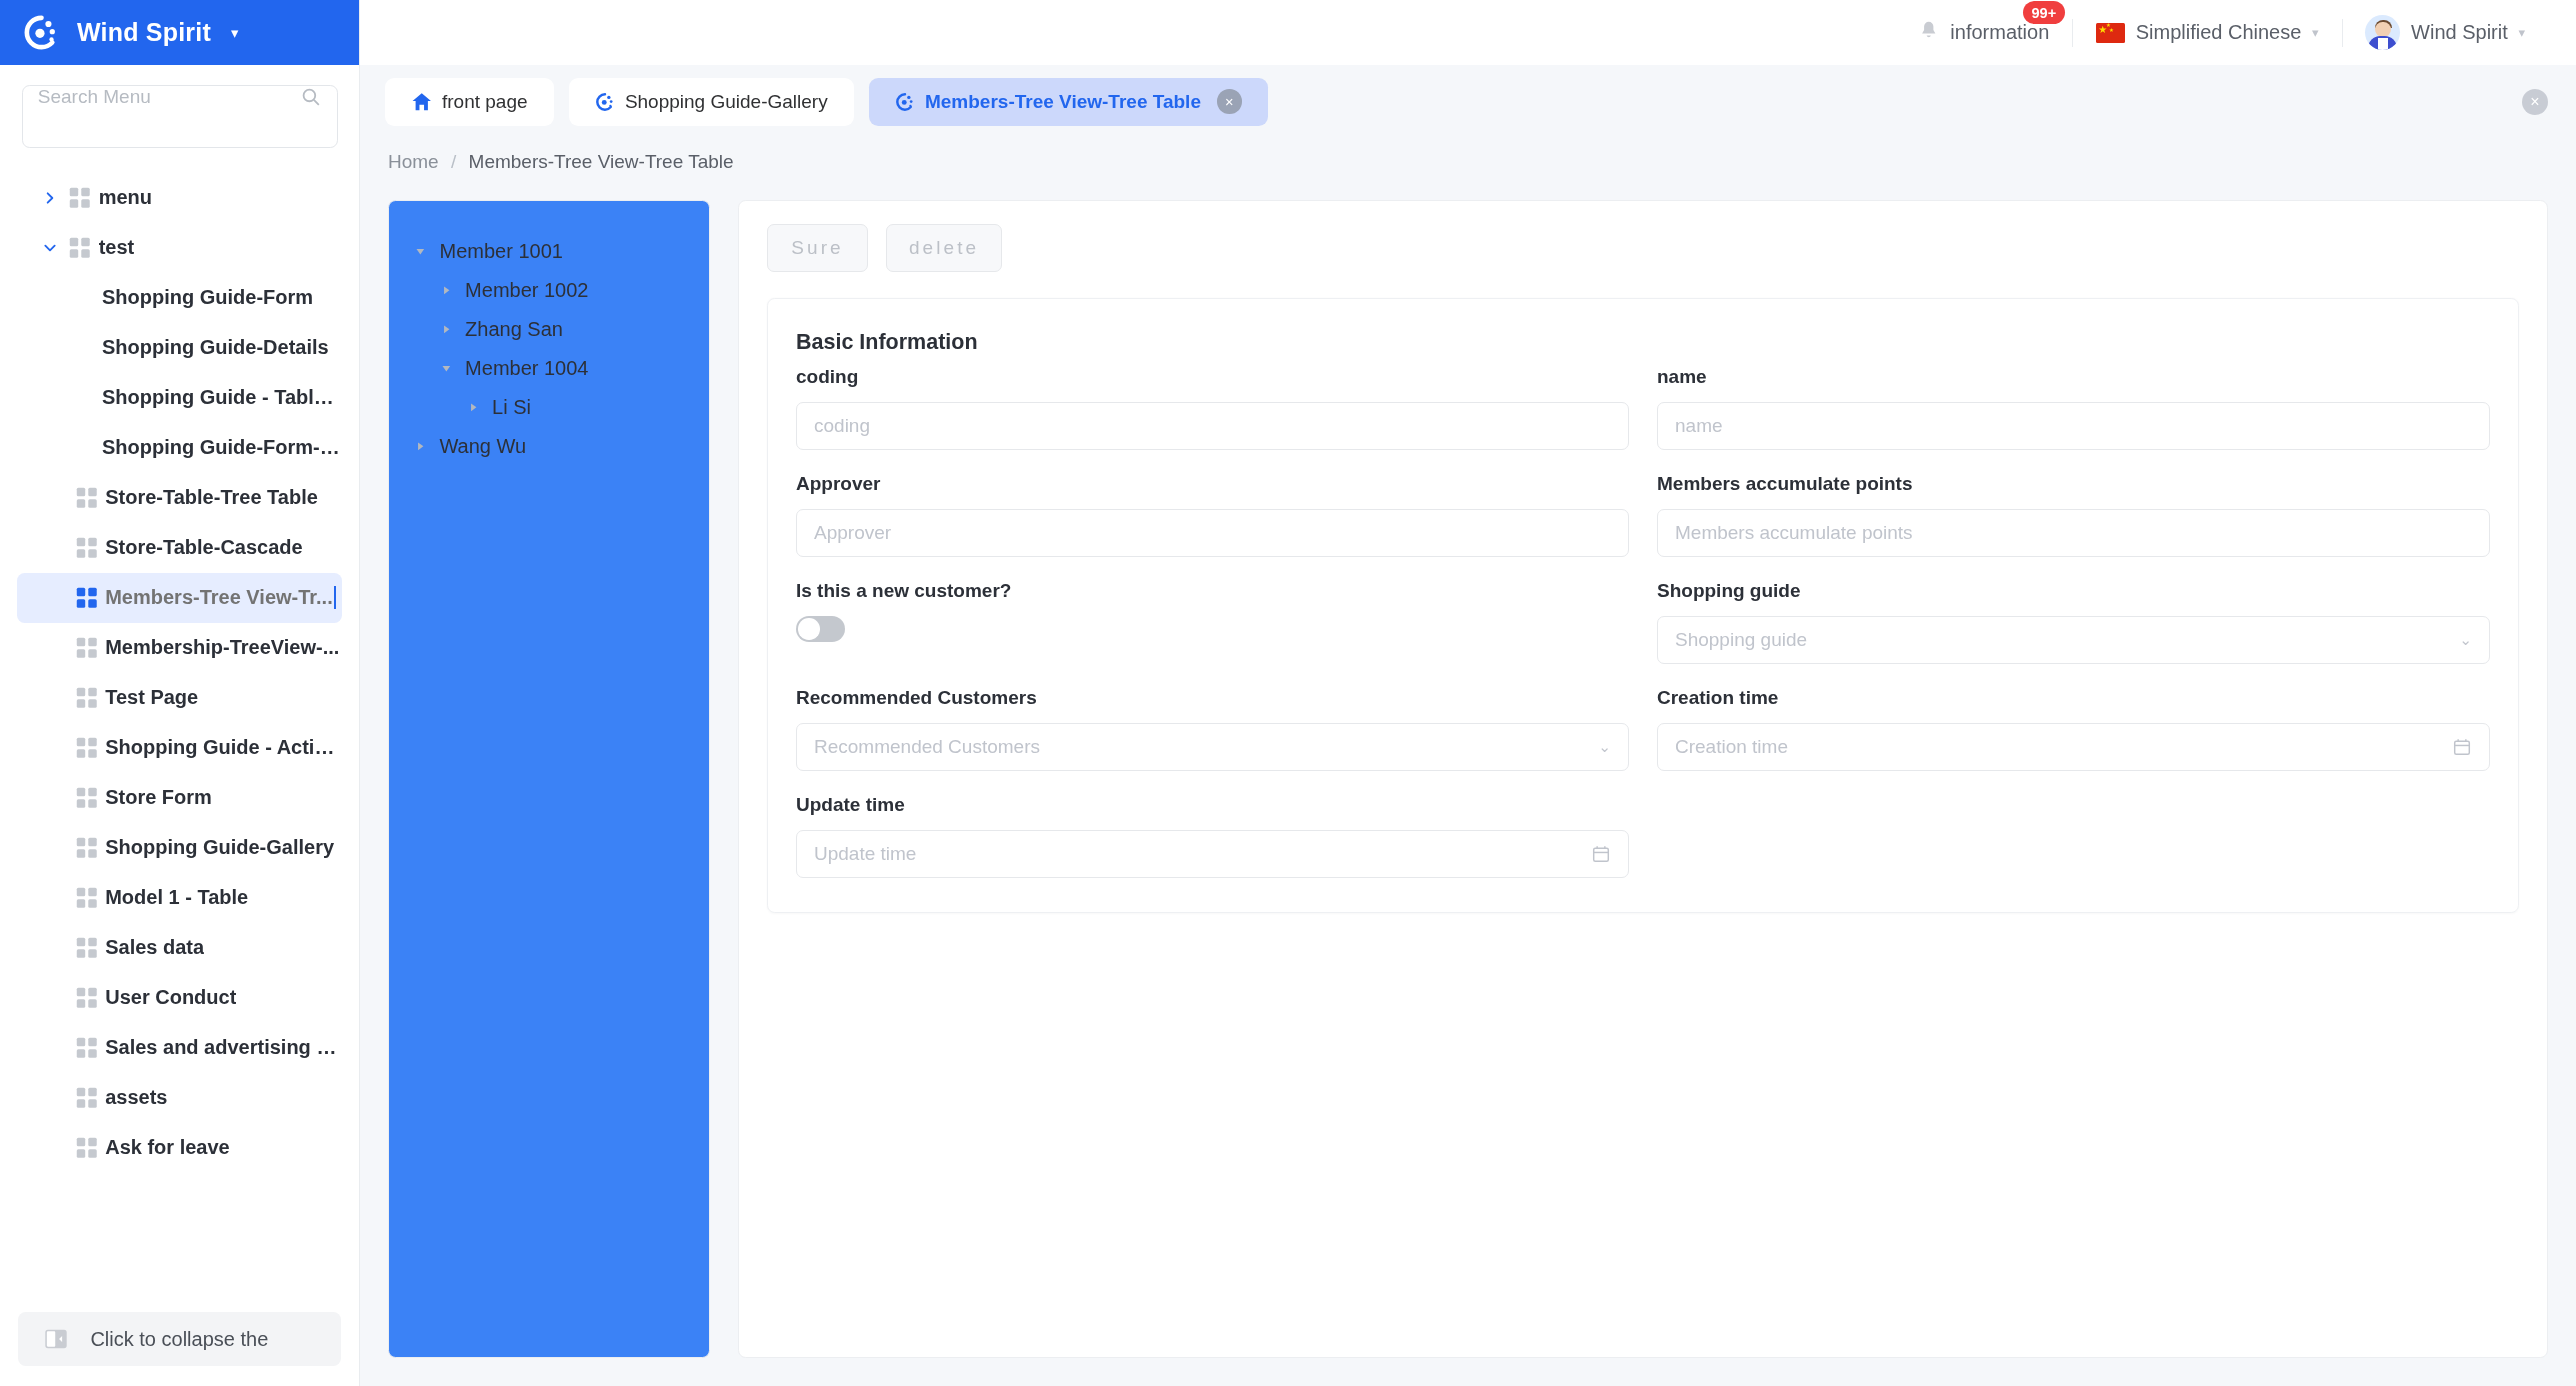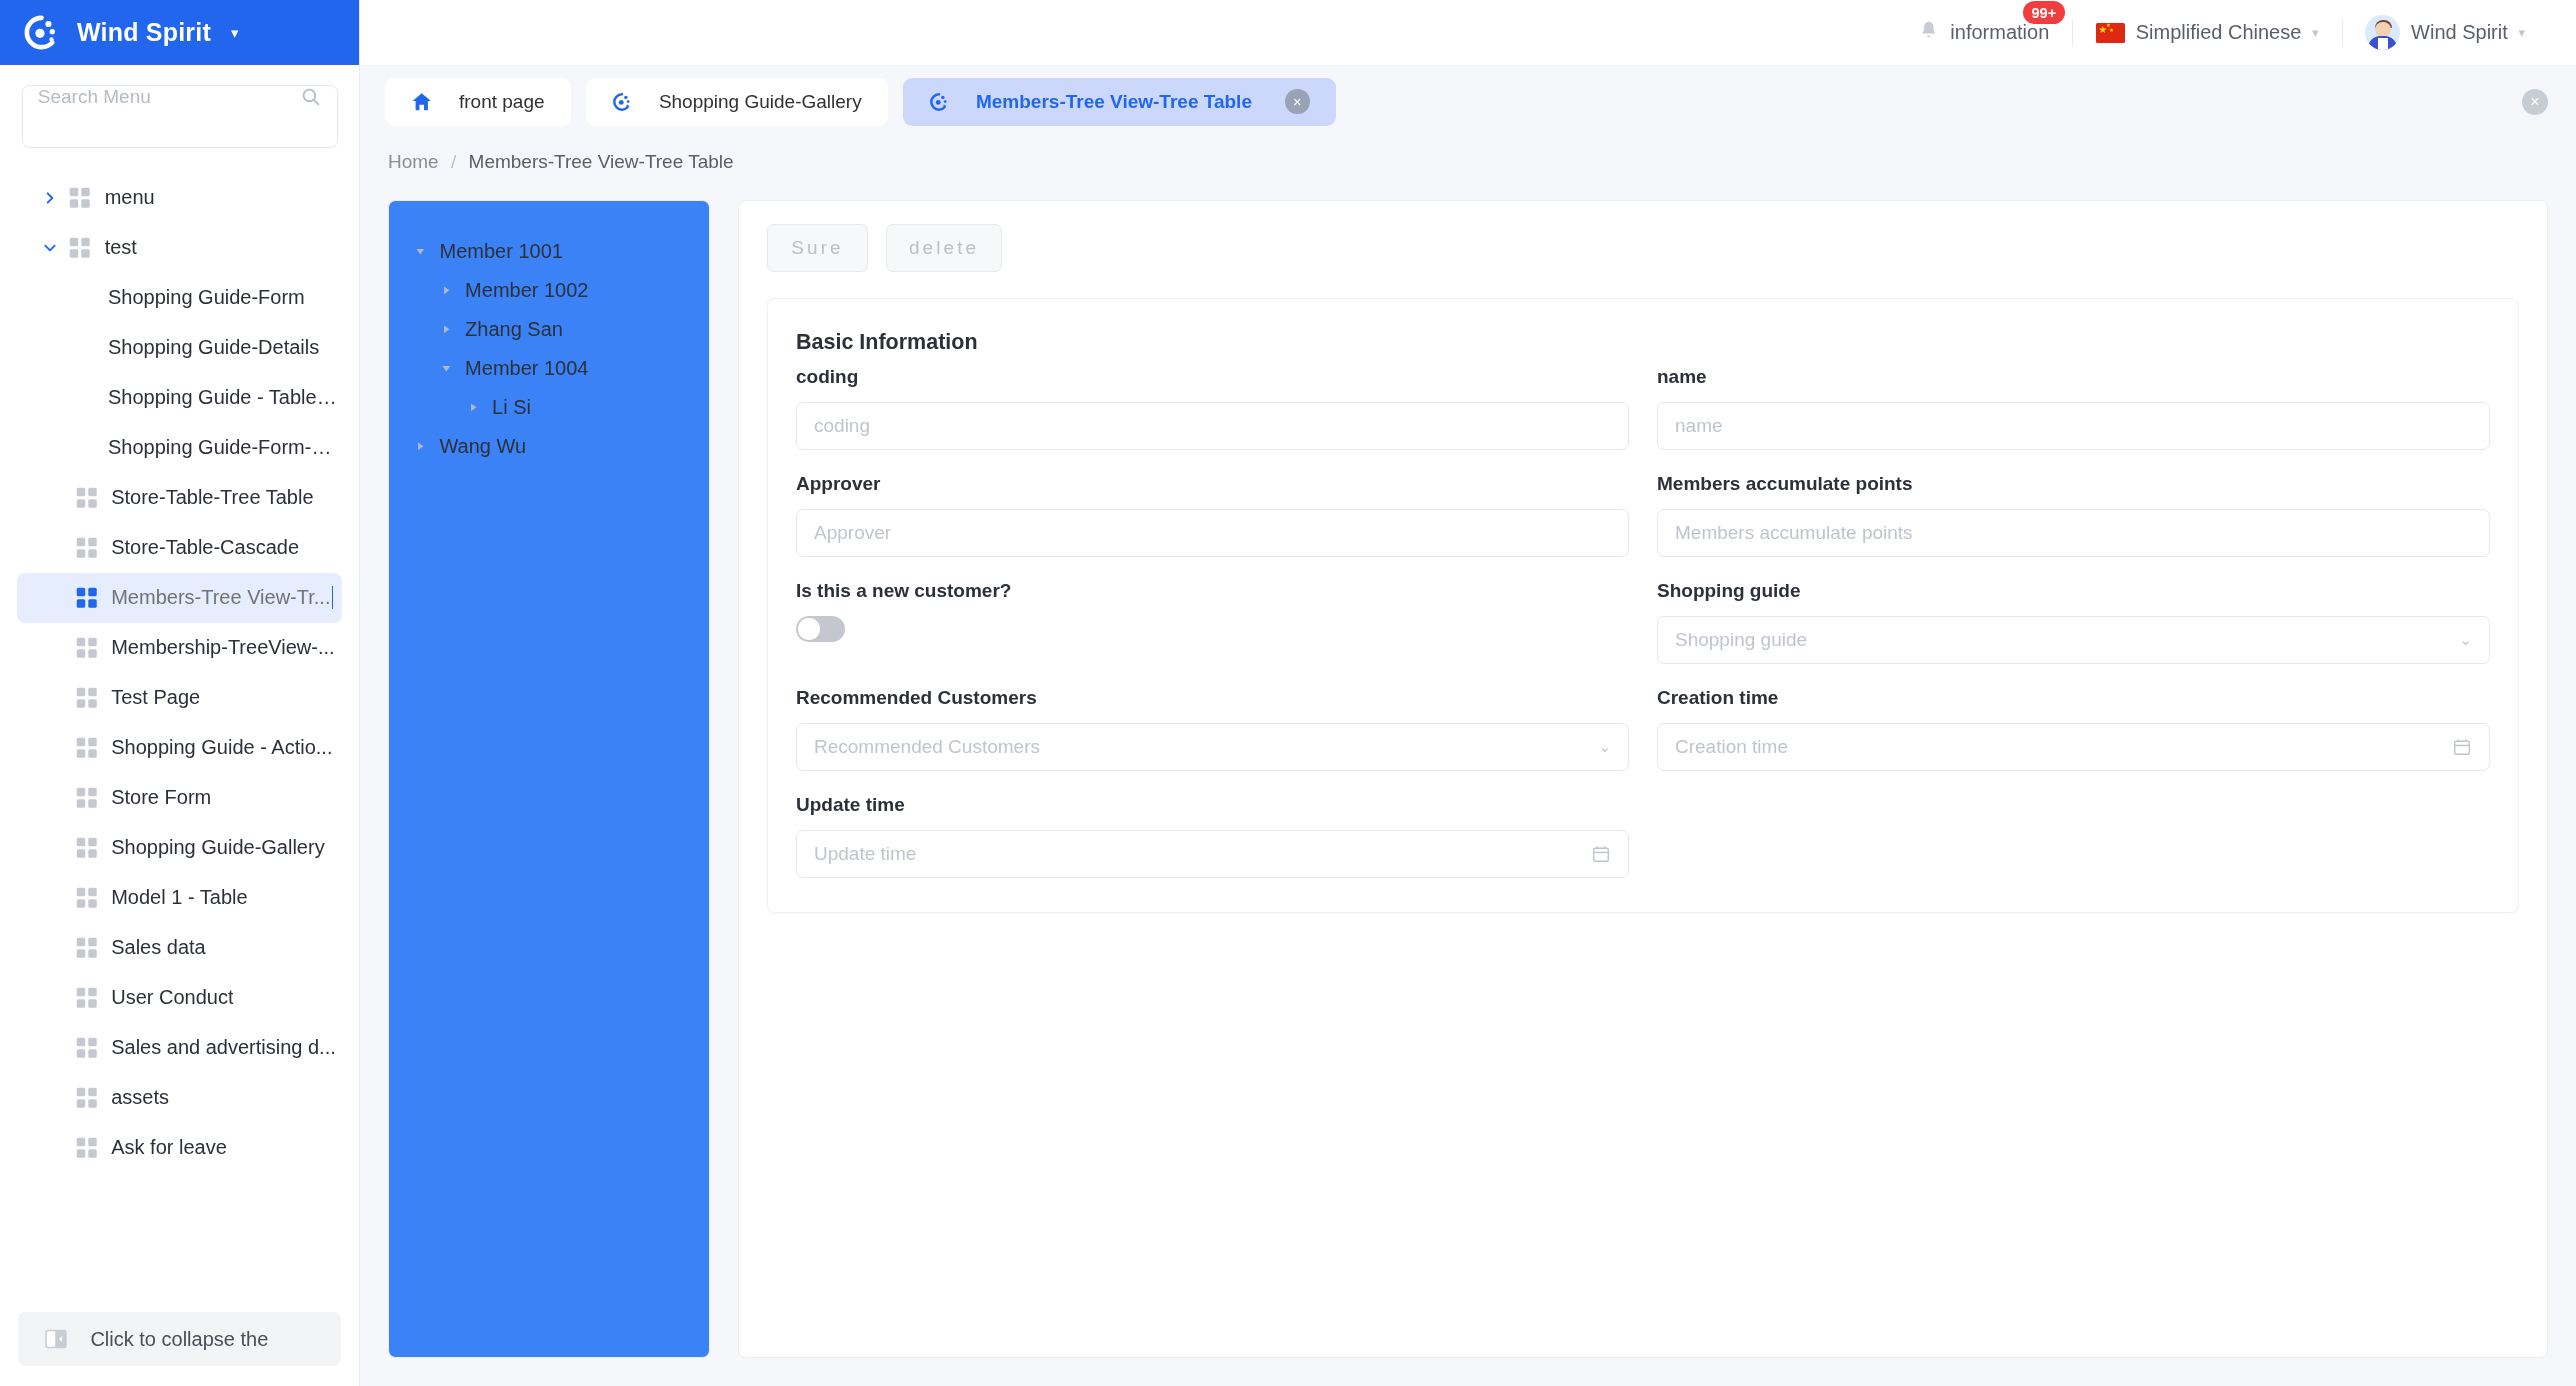--- a/index.html
+++ b/index.html
@@ -54,22 +54,22 @@
     position: relative;
   }
   .menu-row.selected { background: #e6edff; }
   .chevron {
     width: 23px; flex: 0 0 23px; color: #2266ee;
     font-size: 0; display: flex; align-items: center; justify-content: center;
   }
   .chevron svg { width: 14px; height: 14px; }
   .grid-icon { width: 21.5px; height: 21.5px; flex: 0 0 21.5px; margin-left: 7.7px; }
   .menu-label {
-    font-size: 20px; color: #2c3038; margin-left: 14px;
-    white-space: nowrap; overflow: hidden; text-overflow: ellipsis;
+    font-size: 20px; color: #2c3038; margin-left: 8px;
+    white-space: nowrap; overflow: hidden; text-overflow: ellipsis; font-weight: bold;
   }
   .menu-row.selected .menu-label { color: #737373; }
   .menu-row.selected .grid-icon rect { fill: #2266ee; }
   .caret-cursor {
     display: inline-block; width: 1.5px; height: 23px;
     background: #2266ee; margin-left: 1.5px; vertical-align: -4.6px;
   }
   .menu-row.child { padding-left: 77px; }
   .menu-row.child2 { padding-left: 51px; }
 
@@ -137,21 +137,21 @@
   }
 
   
   .tabbar {
     height: 73px; background: #f5f7fa;
     display: flex; align-items: center; padding: 0 28px 0 24.5px;
     gap: 15.3px;
   }
   .ptab {
     height: 48px; background: #fff; border-radius: 9.2px;
-    display: flex; align-items: center; gap: 27px;
+    display: flex; align-items: center; gap: 10px;
     padding: 0 26px; cursor: pointer; white-space: nowrap; text-align: center;
   }
   .ptab-label { font-size: 19px; color: #303133; }
   .ptab.active { background: #ccd8fb; }
   .ptab.active .ptab-label { color: #2266ee; font-weight: bold; }
   .home-icon { width: 21.5px; height: 21.5px; flex: 0 0 21.5px; color: #2266ee; }
   .tab-logo { width: 20px; height: 20px; flex: 0 0 20px; }
   .tab-close {
     width: 24.5px; height: 24.5px; border-radius: 50%;
     background: #9aa3b5; color: #fff; display: flex;

